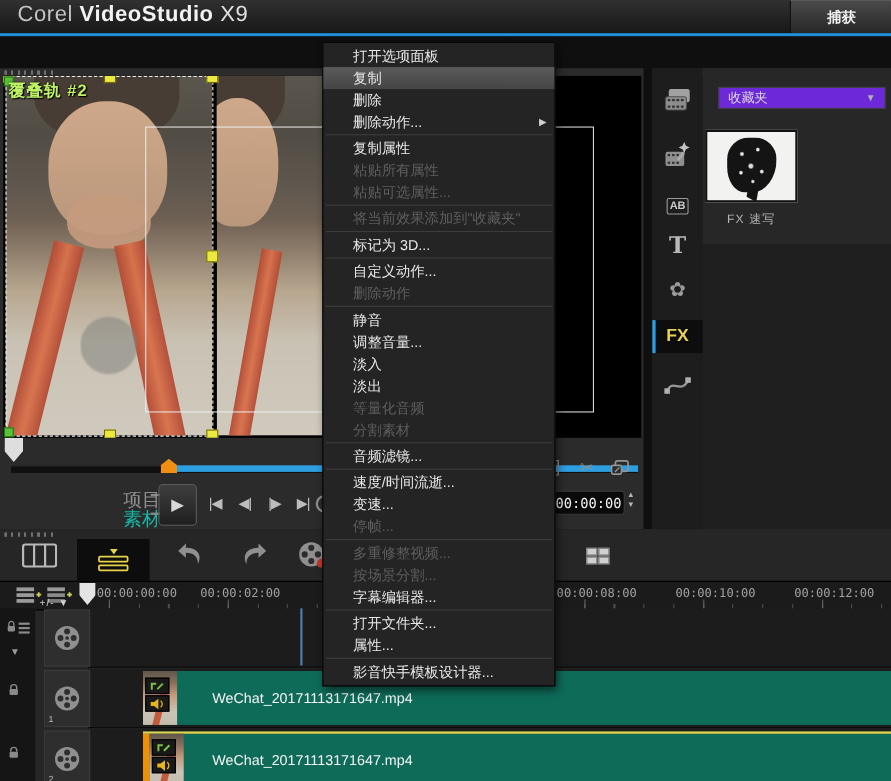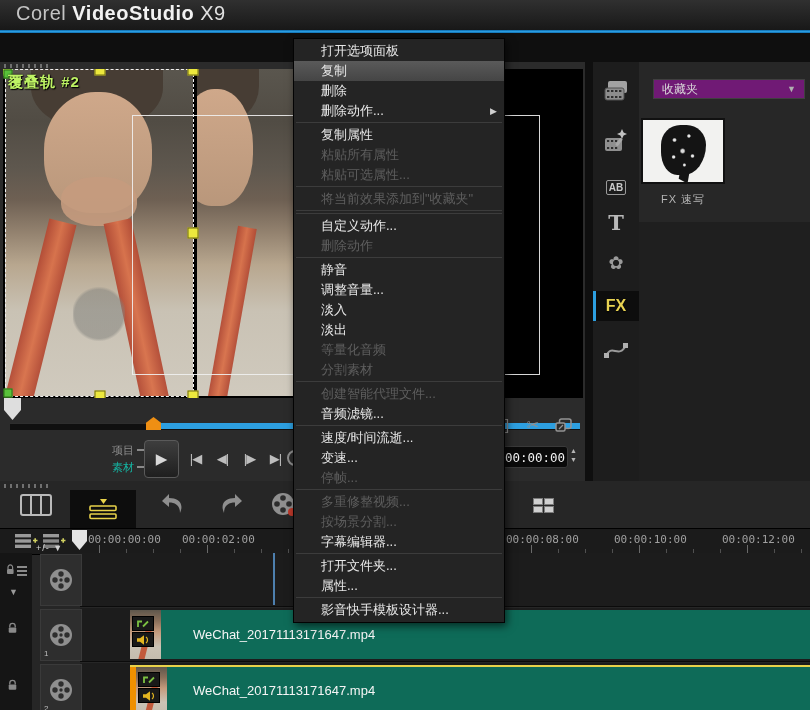--- a/index.html
+++ b/index.html
@@ -44,21 +44,21 @@
   .overlay-label{left:5px;top:4px;color:#bef264;font-size:15px;font-weight:700;letter-spacing:1px;
       text-shadow:0 0 2px #000,1px 1px 1px #000;}
 
   .scrub-flag{left:4px;top:336px;width:17px;height:22px;background:#dedede;
       clip-path:polygon(0 0,100% 0,100% 55%,50% 100%,0 55%);}
   .scrub-bar{left:10px;top:361px;width:570px;height:6px;background:#101010;border-top:1px solid #2e2e2e;}
   .scrub-blue{left:155px;top:361px;width:425px;height:6px;background:#2d9fe0;}
   .scrub-orange{left:146px;top:355px;width:15px;height:13px;background:#ef8f13;
       clip-path:polygon(50% 0,100% 45%,100% 100%,0 100%,0 45%);}
 
-  .scope-label{font-size:11px;}
+  .scope-label{font-size:17px;}
   .scope-dash{width:9px;height:2px;background:#8a8a8a;}
   .play-btn{left:144px;top:378px;width:33px;height:36px;border:1px solid #5a5a5a;border-radius:4px;
       background:linear-gradient(180deg,#3e3e3e,#1f1f1f);color:#d8d8d8;font-size:15px;
       display:flex;align-items:center;justify-content:center;}
   .t-btn{top:385px;width:25px;height:22px;color:#bdbdbd;font-size:13px;letter-spacing:-1px;
       display:flex;align-items:center;justify-content:center;}
   .repeat-partial{left:287px;top:388px;width:12px;height:12px;border:2px solid #8f8f8f;border-radius:50%;}
   .trim-glyph{top:354px;color:#909090;font-size:15px;}
   .timecode-box{left:502px;top:384px;width:64px;height:20px;background:#0a0a0a;border:1px solid #3a3a3a;
       border-radius:3px;color:#f2f2f2;font-family:"DejaVu Sans Mono","Liberation Mono",monospace;font-size:12.5px;
@@ -70,21 +70,21 @@
   .lib-rail{left:0;top:0;width:46px;height:419px;background:#1d1d1d;}
   .rail-icon{left:0;width:46px;height:30px;display:flex;align-items:center;justify-content:center;color:#a0a0a0;}
   .rail-icon.sel{background:#0d0d0d;}
   .rail-sel-bar{left:0;width:3px;height:30px;background:#2d9fe0;}
   .ab-label b{display:inline-block;border:1.5px solid #9a9a9a;color:#c9c9c9;font-size:10px;font-weight:700;
       padding:1px 2px;margin:0 1px;border-radius:2px;}
   .t-label{font-family:"DejaVu Serif","Liberation Serif",serif;font-size:21px;font-weight:700;color:#b9b9b9;}
   .fx-label{font-size:16px;font-weight:800;color:#e8d252;text-shadow:0 1px 2px #000;}
   .gallery{left:46px;top:0;width:171px;height:419px;background:#272727;}
   .gallery-lower{left:0;top:160px;width:171px;height:259px;background:#1f1f1f;}
-  .dropdown{left:14px;top:17px;width:152px;height:20px;background:#701a75;border:1px solid #404040;
+  .dropdown{left:14px;top:17px;width:152px;height:20px;background:#6d28d9;border:1px solid #404040;
       color:#dadada;font-size:12px;display:flex;align-items:center;padding:0 8px;box-sizing:border-box;}
   .dropdown .dd-arrow{margin-left:auto;font-size:9px;color:#b0b0b0;}
   .thumb-card{left:2px;top:56px;width:84px;height:66px;background:#f2f2f0;border:2px solid #111;box-sizing:border-box;}
   .fx-blob{position:absolute;left:18px;top:5px;width:45px;height:50px;background:#141414;
       border-radius:50% 50% 58% 42%/46% 46% 70% 54%;
       background-image:radial-gradient(circle at 30% 30%,#e8e8e8 1px,transparent 2.4px),
         radial-gradient(circle at 62% 22%,#e8e8e8 1px,transparent 2.2px),
         radial-gradient(circle at 48% 52%,#dcdcdc 1.4px,transparent 3px),
         radial-gradient(circle at 70% 62%,#e8e8e8 1px,transparent 2.2px),
         radial-gradient(circle at 28% 64%,#e8e8e8 1px,transparent 2.2px),
@@ -144,20 +144,23 @@
 
 <div id="app">
 
   <div class="abs titlebar">
     <div class="abs brand">
       <span class="b1">Corel</span>
       <span class="b2">VideoStudio</span>
       <span class="b3">X9</span>
     </div>
   </div>
+  <div class="abs capture-tab">
+      <span>捕获</span>
+    </div>
   <div class="abs blueline"></div>
 
 
   <div class="abs preview-panel">
     <div class="abs grip" style="left:4px;top:2px;"></div>
 
     <div class="abs monitor">
 
       <div class="abs vframe" style="left:2px;top:0;width:188px;height:327px;">
         <div class="v-bg"></div>
@@ -482,32 +485,32 @@
       <div class="cm-item hl"><span>复制</span></div>
       <div class="cm-item"><span>删除</span></div>
       <div class="cm-item"><span>删除动作...</span><span class="cm-arrow">▶</span></div>
       <div class="cm-sep"></div>
       <div class="cm-item"><span>复制属性</span></div>
       <div class="cm-item disabled"><span>粘贴所有属性</span></div>
       <div class="cm-item disabled"><span>粘贴可选属性...</span></div>
       <div class="cm-sep"></div>
       <div class="cm-item disabled"><span>将当前效果添加到"收藏夹"</span></div>
       <div class="cm-sep"></div>
+      <div class="cm-item"><span>标记为 3D...</span></div>
       <div class="cm-sep"></div>
       <div class="cm-item"><span>自定义动作...</span></div>
       <div class="cm-item disabled"><span>删除动作</span></div>
       <div class="cm-sep"></div>
       <div class="cm-item"><span>静音</span></div>
       <div class="cm-item"><span>调整音量...</span></div>
       <div class="cm-item"><span>淡入</span></div>
       <div class="cm-item"><span>淡出</span></div>
       <div class="cm-item disabled"><span>等量化音频</span></div>
       <div class="cm-item disabled"><span>分割素材</span></div>
       <div class="cm-sep"></div>
-      <div class="cm-item disabled"><span>创建智能代理文件...</span></div>
       <div class="cm-item"><span>音频滤镜...</span></div>
       <div class="cm-sep"></div>
       <div class="cm-item"><span>速度/时间流逝...</span></div>
       <div class="cm-item"><span>变速...</span></div>
       <div class="cm-item disabled"><span>停帧...</span></div>
       <div class="cm-sep"></div>
       <div class="cm-item disabled"><span>多重修整视频...</span></div>
       <div class="cm-item disabled"><span>按场景分割...</span></div>
       <div class="cm-item"><span>字幕编辑器...</span></div>
       <div class="cm-sep"></div>

